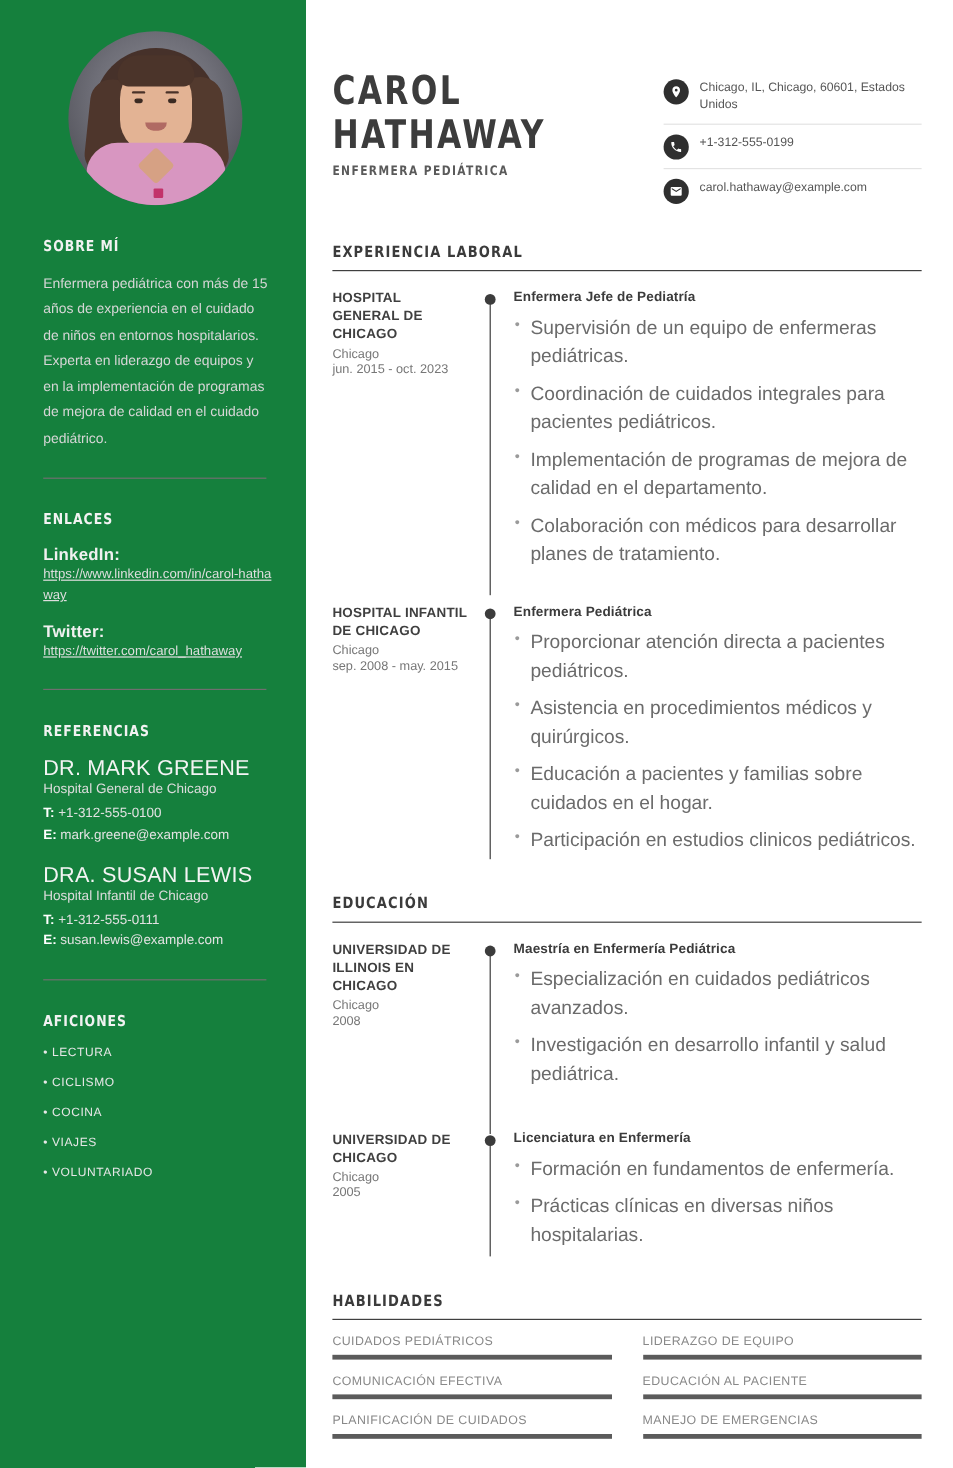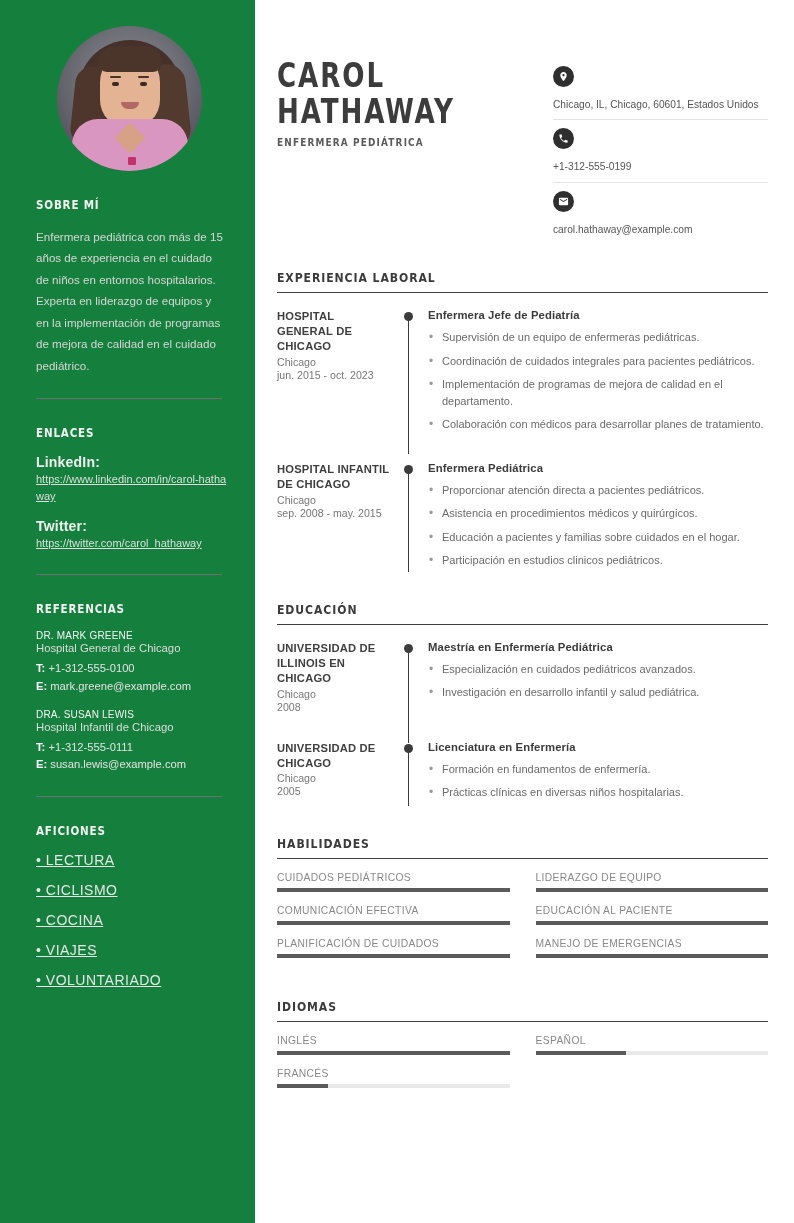--- a/index.html
+++ b/index.html
@@ -86,46 +86,46 @@
     font-size: 11.6px; line-height: 1.85; color: #d6d6d6;
   }
   .divider { height: 1px; background: #6f6f6f; margin: 22px 0 0 0; width: 186px; }
 
   .link-label { font-size: 14px; font-weight: bold; color: #f0f0f0; margin-bottom: 1px; letter-spacing: .2px; }
   .link-url {
     font-size: 11px; color: #dedede; text-decoration: underline;
     line-height: 1.55; word-break: break-all; display: block; margin-bottom: 13px;
   }
 
-  .ref-name { font-size: 10px; color: #f4f4f4; letter-spacing: .2px; margin-bottom: 1px; }
+  .ref-name { font-size: 18px; color: #f4f4f4; letter-spacing: .2px; margin-bottom: 1px; }
   .ref-org { font-size: 11.3px; color: #dcdcdc; margin-bottom: 6px; }
   .ref-line { font-size: 11.2px; color: #e2e2e2; line-height: 1.55; }
   .ref-line b { font-weight: bold; color: #ffffff; }
   .ref-block { margin-bottom: 14px; }
 
-  .hobby { font-size: 14px; color: #e6e6e6; letter-spacing: .5px; margin-bottom: 14px; text-decoration: underline; }
+  .hobby { font-size: 10px; color: #e6e6e6; letter-spacing: .5px; margin-bottom: 14px; }
 
   
   .main { flex: 1; padding: 52px 26px 0 22px; position: relative; }
   .head-row { display: flex; justify-content: space-between; align-items: flex-start; }
   .name-block { padding-top: 6px; }
   .name {
     font-family: "DejaVu Sans Condensed", "Liberation Sans Narrow", "Liberation Sans", sans-serif;
     font-size: 33px; font-weight: bold; line-height: 1.08; color: #3c3c3c;
     letter-spacing: 2.2px; text-transform: uppercase;
     transform: scaleX(0.88); transform-origin: left center;
   }
   .job-title {
     font-family: "DejaVu Sans Condensed", "Liberation Sans Narrow", "Liberation Sans", sans-serif;
     font-size: 11px; font-weight: bold; letter-spacing: 1.3px; color: #5a5a5a;
     text-transform: uppercase; margin-top: 7px;
     transform: scaleX(0.9); transform-origin: left center;
   }
   .contacts { width: 215px; margin-top: 6px; }
-  .c-row { display: flex; align-items: flex-start; gap: 9px; padding: 7px 0 7px 0; border-bottom: 1px solid #e3e3e3; flex-direction: column; }
+  .c-row { display: flex; align-items: flex-start; gap: 9px; padding: 7px 0 7px 0; border-bottom: 1px solid #e3e3e3; }
   .c-row:last-child { border-bottom: none; }
   .c-ico {
     width: 21px; height: 21px; min-width: 21px; border-radius: 50%;
     background: #2f2f2f; display: flex; align-items: center; justify-content: center;
     margin-top: 1px;
   }
   .c-ico svg { width: 11px; height: 11px; fill: #ffffff; }
   .c-txt { font-size: 10.2px; line-height: 1.42; color: #555555; padding-top: 2px; }
 
   .sec { margin-top: 26px; }
@@ -143,21 +143,21 @@
   .dates { font-size: 10.6px; color: #777777; margin-top: 1px; }
 
   .entry-time { width: 22px; min-width: 22px; position: relative; }
   .t-dot { width: 9px; height: 9px; border-radius: 50%; background: #3c3c3c; position: absolute; left: 2px; top: 3px; }
   .t-line { position: absolute; left: 6px; top: 11px; bottom: -14px; width: 1.4px; background: #3c3c3c; }
 
   .entry-right { flex: 1; padding-left: 4px; }
   .role { font-size: 11.3px; font-weight: bold; color: #3b3b3b; margin-bottom: 8px; letter-spacing: .1px; }
   .bullets { list-style: none; }
   .bullets li {
-    font-size: 11px; color: #6b6b6b; line-height: 1.5; position: relative;
+    font-size: 16px; color: #6b6b6b; line-height: 1.5; position: relative;
     padding-left: 14px; margin-bottom: 7px;
   }
   .bullets li::before {
     content: "•"; position: absolute; left: 1px; top: -1px; color: #9a9a9a; font-size: 12px;
   }
 
   .bars { display: flex; flex-wrap: wrap; gap: 0 26px; margin-top: 13px; }
   .bar-item { width: calc(50% - 13px); margin-bottom: 13px; }
   .bar-label { font-size: 10.3px; color: #888888; letter-spacing: .35px; text-transform: uppercase; margin-bottom: 5px; }
   .bar-track { height: 4px; background: #e9e9e9; width: 100%; }

